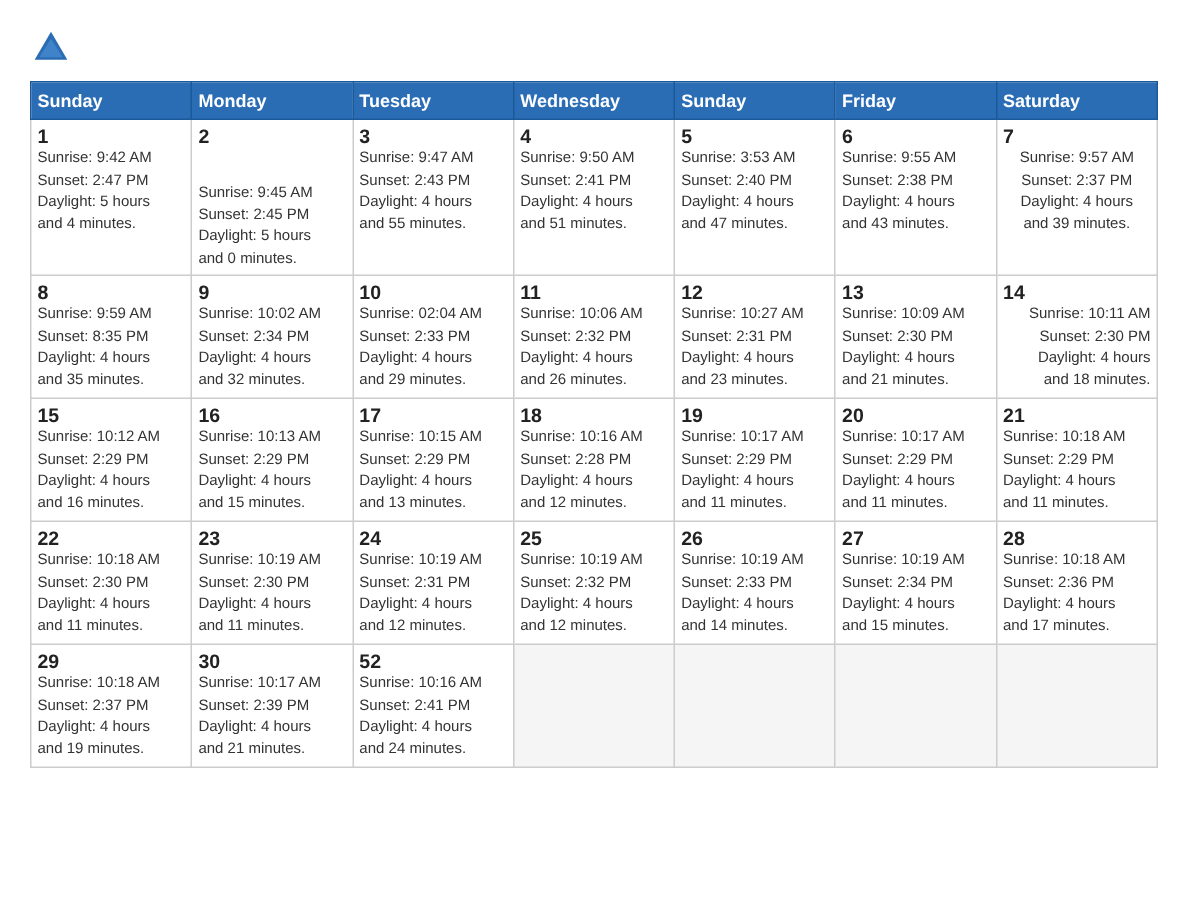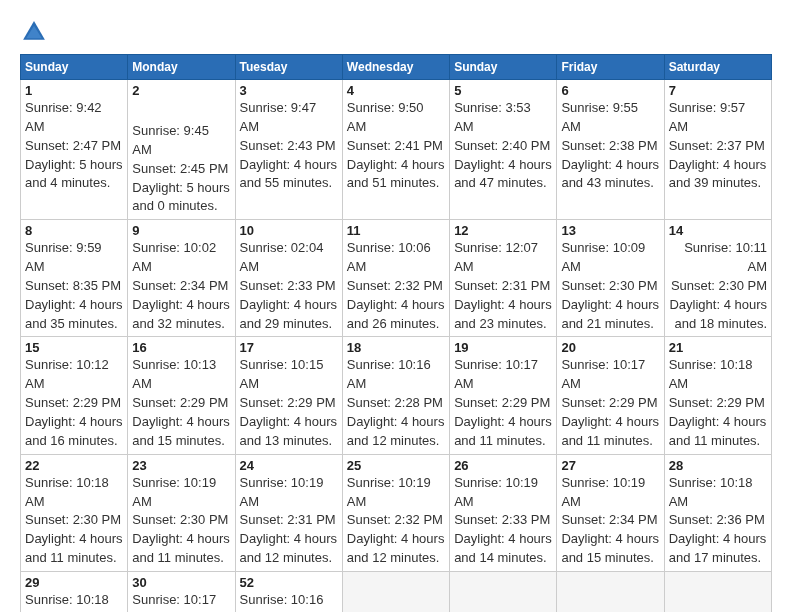--- a/index.html
+++ b/index.html
@@ -77,21 +77,21 @@
       background: #f5f5f5;
     }
     .day-num {
       font-size: 13px;
       font-weight: bold;
       color: #222;
       display: block;
       margin-bottom: 1px;
     }
     .day-info {
-      font-size: 13px;
+      font-size: 10px;
       line-height: 1.45;
       color: #333;
     }
     .week-row td:first-child .day-num { color: #222; }
   </style>
 </head>
 <body>
 
 <div class="page">
   <div class="header">
@@ -162,21 +162,21 @@
           </td>
           <td>
             <span class="day-num">6</span>
             <div class="day-info" style="white-space: pre-line;">Sunrise: 9:55 AM
 Sunset: 2:38 PM
 Daylight: 4 hours
 and 43 minutes.</div>
           </td>
           <td>
             <span class="day-num">7</span>
-            <div class="day-info" style="white-space: pre-line;">Sunrise: 9:57 AM
+            <div class="day-info" style="white-space: pre-line; text-align: center;">Sunrise: 9:57 AM
 Sunset: 2:37 PM
 Daylight: 4 hours
 and 39 minutes.</div>
           </td>
         </tr>
         <tr class="week-row">
           <td>
             <span class="day-num">8</span>
             <div class="day-info" style="white-space: pre-line;">Sunrise: 9:59 AM
 Sunset: 8:35 PM
@@ -199,21 +199,21 @@
           </td>
           <td>
             <span class="day-num">11</span>
             <div class="day-info" style="white-space: pre-line;">Sunrise: 10:06 AM
 Sunset: 2:32 PM
 Daylight: 4 hours
 and 26 minutes.</div>
           </td>
           <td>
             <span class="day-num">12</span>
-            <div class="day-info" style="white-space: pre-line;">Sunrise: 12:07 AM
+            <div class="day-info" style="white-space: pre-line;">Sunrise: 10:27 AM
 Sunset: 2:31 PM
 Daylight: 4 hours
 and 23 minutes.</div>
           </td>
           <td>
             <span class="day-num">13</span>
             <div class="day-info" style="white-space: pre-line;">Sunrise: 10:09 AM
 Sunset: 2:30 PM
 Daylight: 4 hours
 and 21 minutes.</div>

